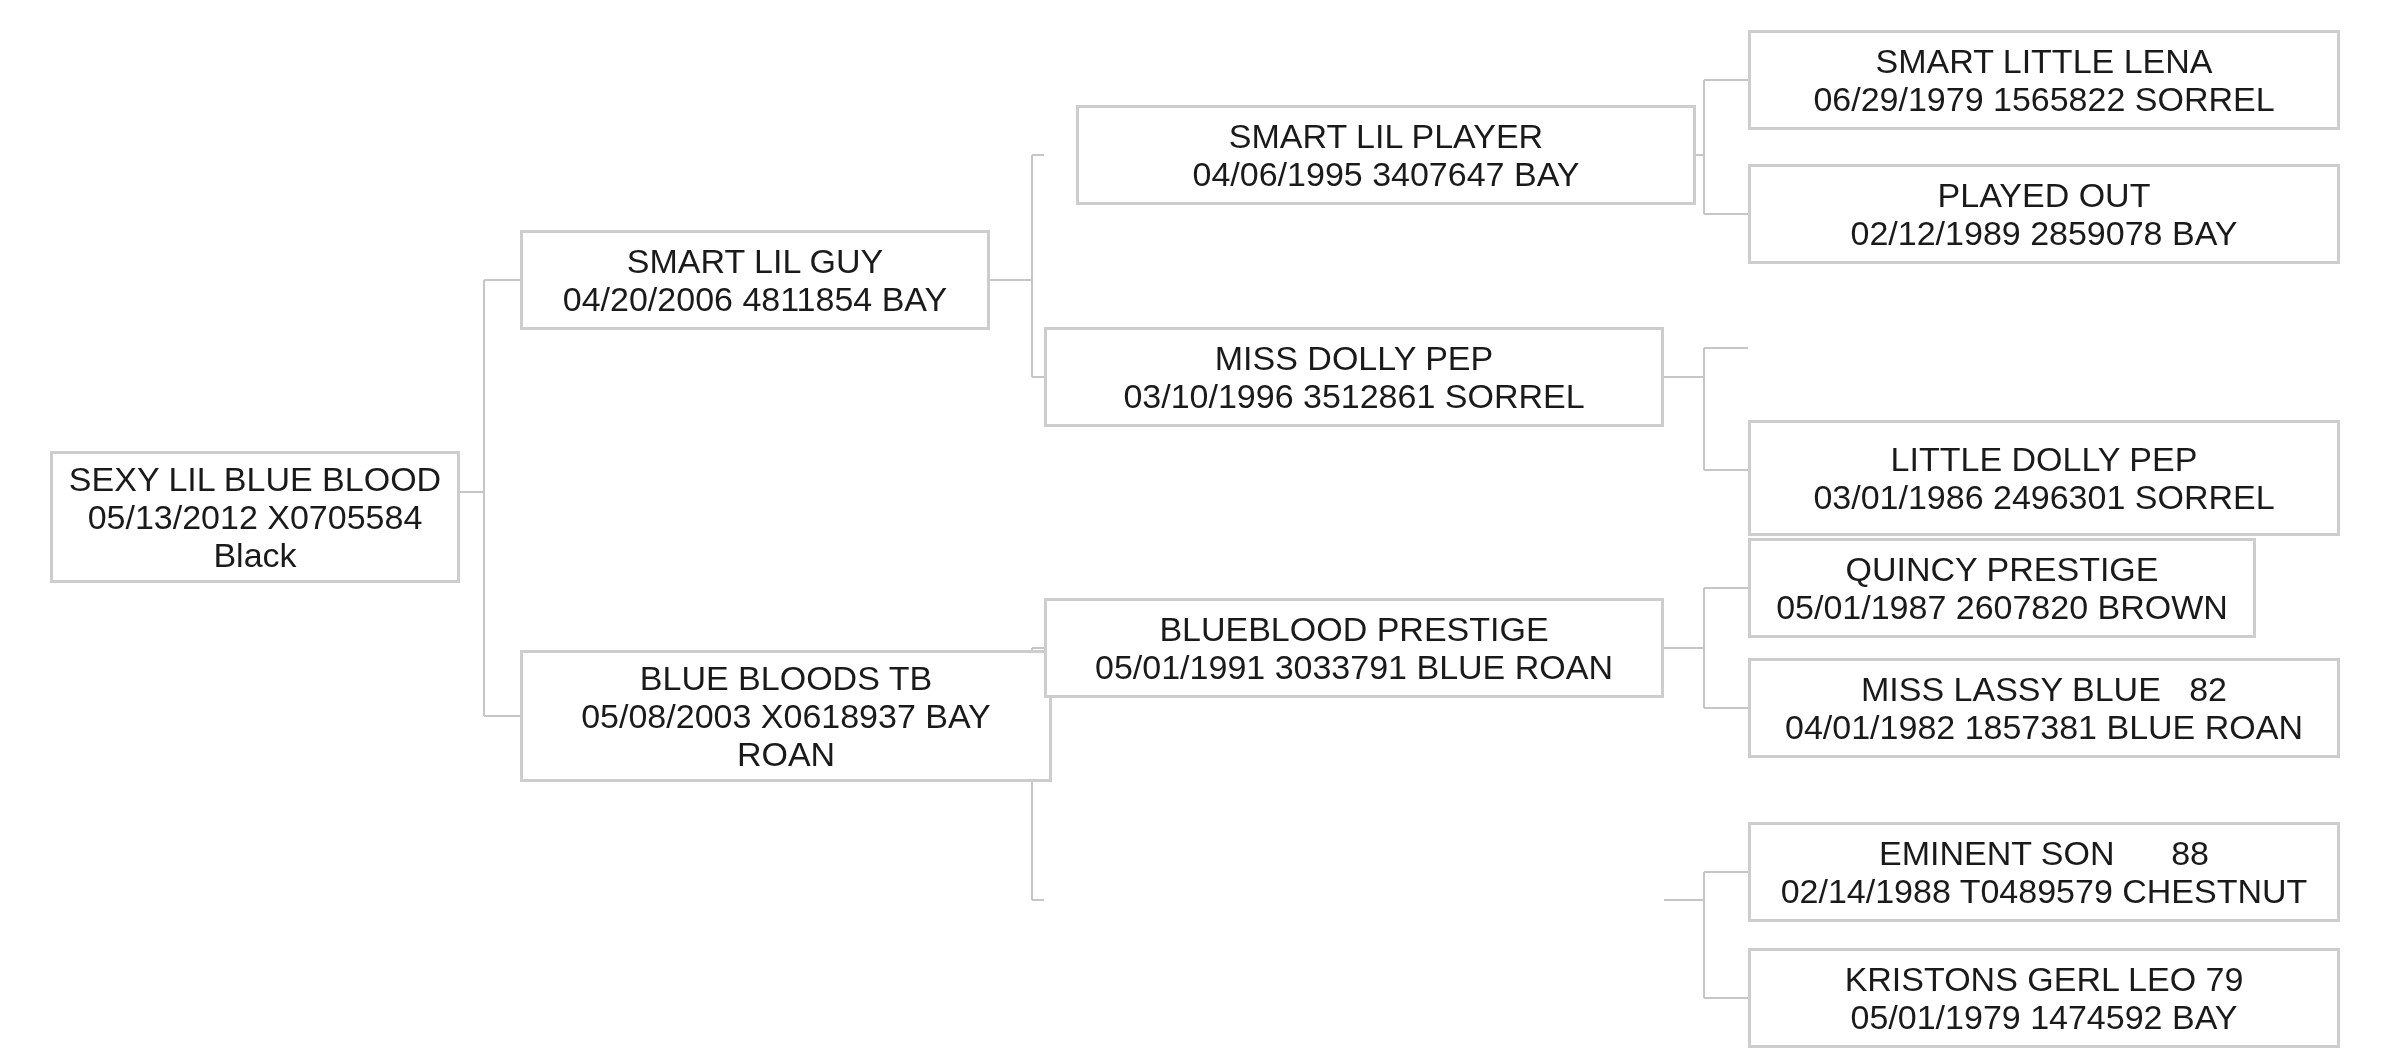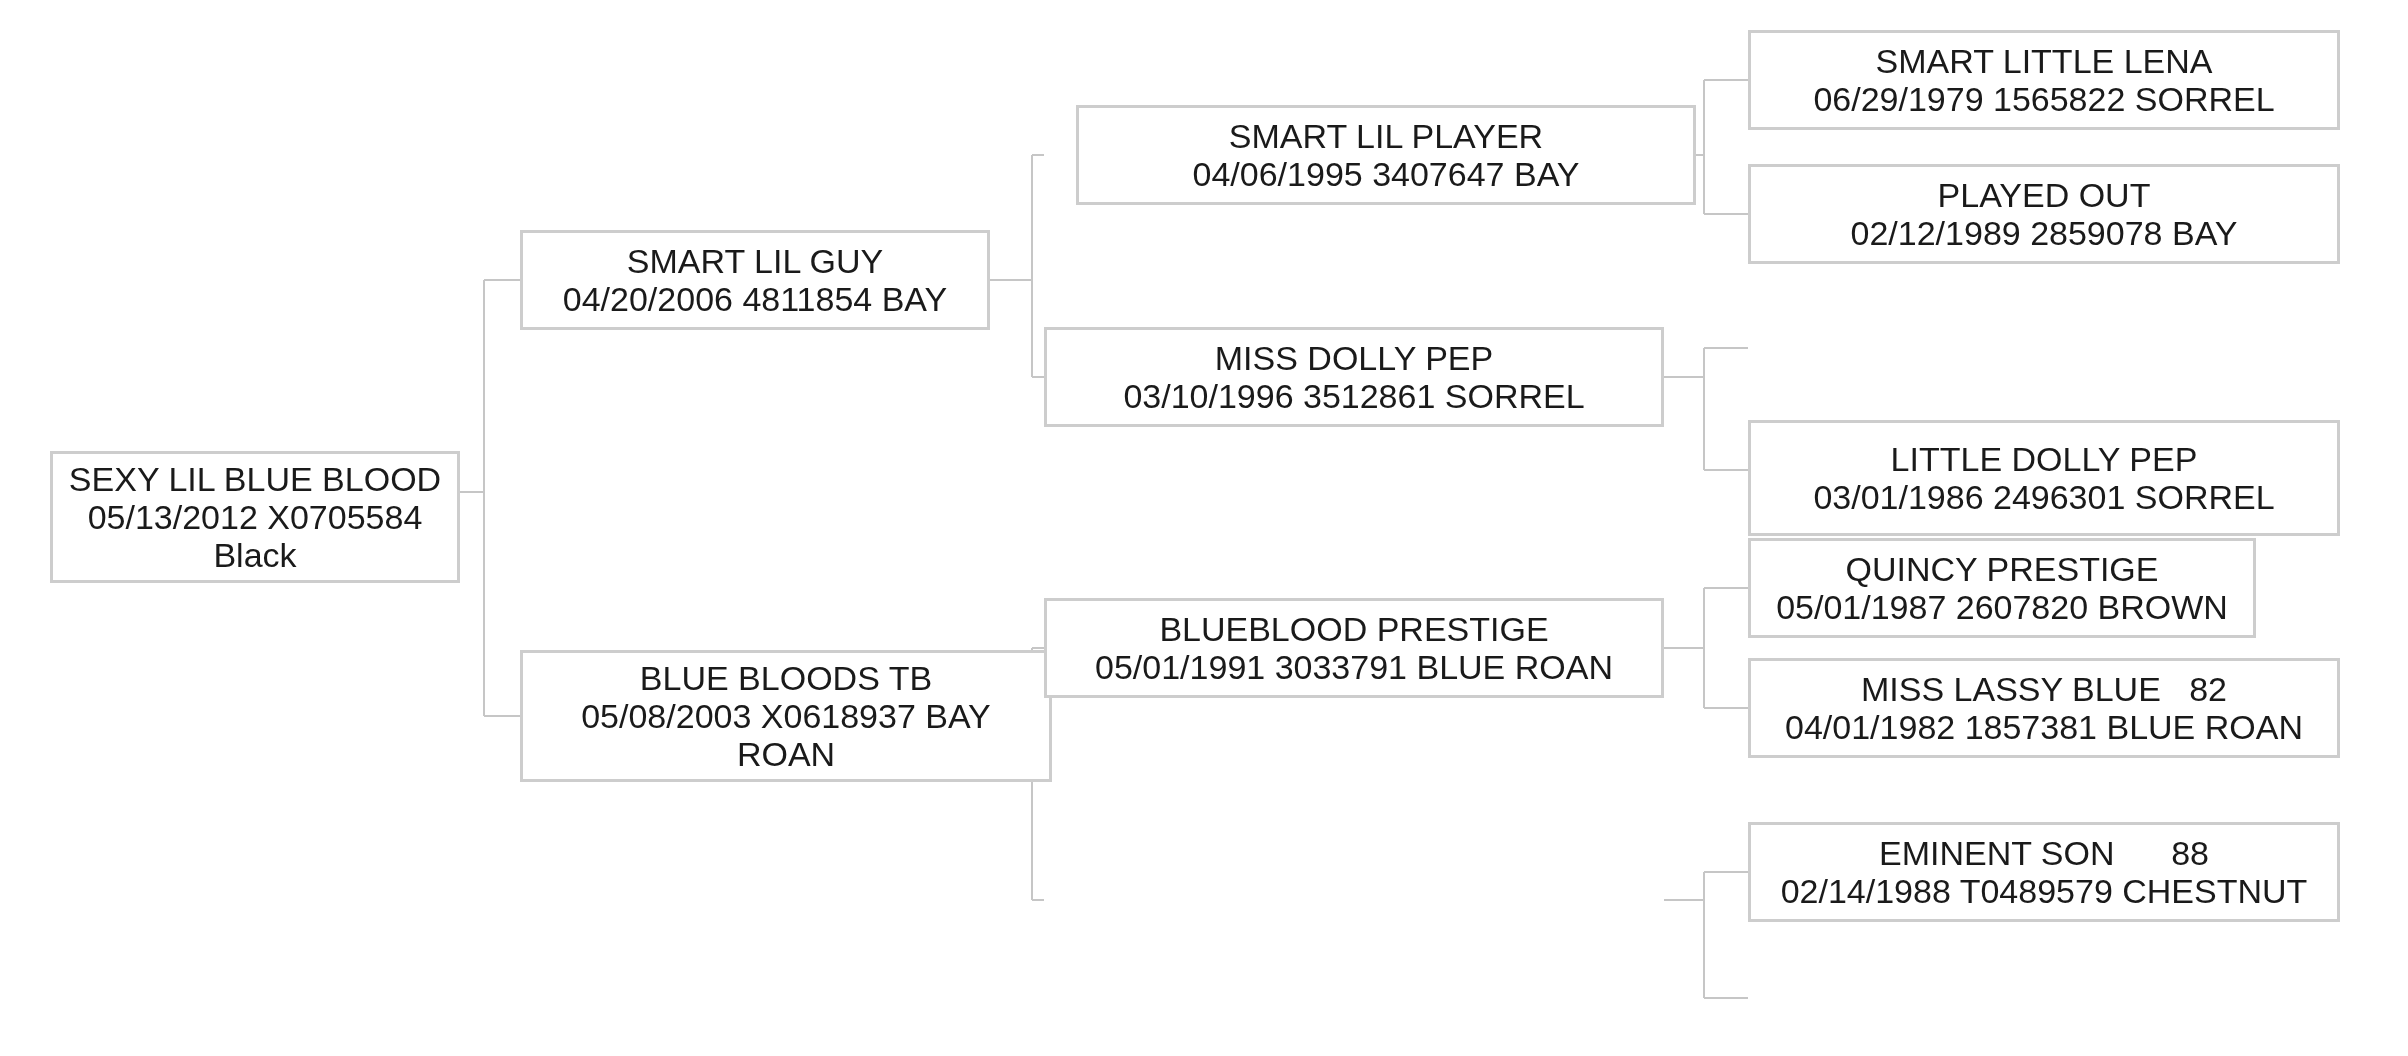--- a/index.html
+++ b/index.html
@@ -129,14 +129,18 @@
     <div class="details">05/01/1987 2607820 BROWN</div>
   </div>
   <div class="node n-g4f">
     <div class="name">MISS LASSY BLUE   82</div>
     <div class="details">04/01/1982 1857381 BLUE ROAN</div>
   </div>
   <div class="node n-g4g">
     <div class="name">EMINENT SON      88</div>
     <div class="details">02/14/1988 T0489579 CHESTNUT</div>
   </div>
+  <div class="node n-g4h">
+    <div class="name">KRISTONS GERL LEO 79</div>
+    <div class="details">05/01/1979 1474592 BAY</div>
+  </div>
 
 </div>
 
 </body></html>

